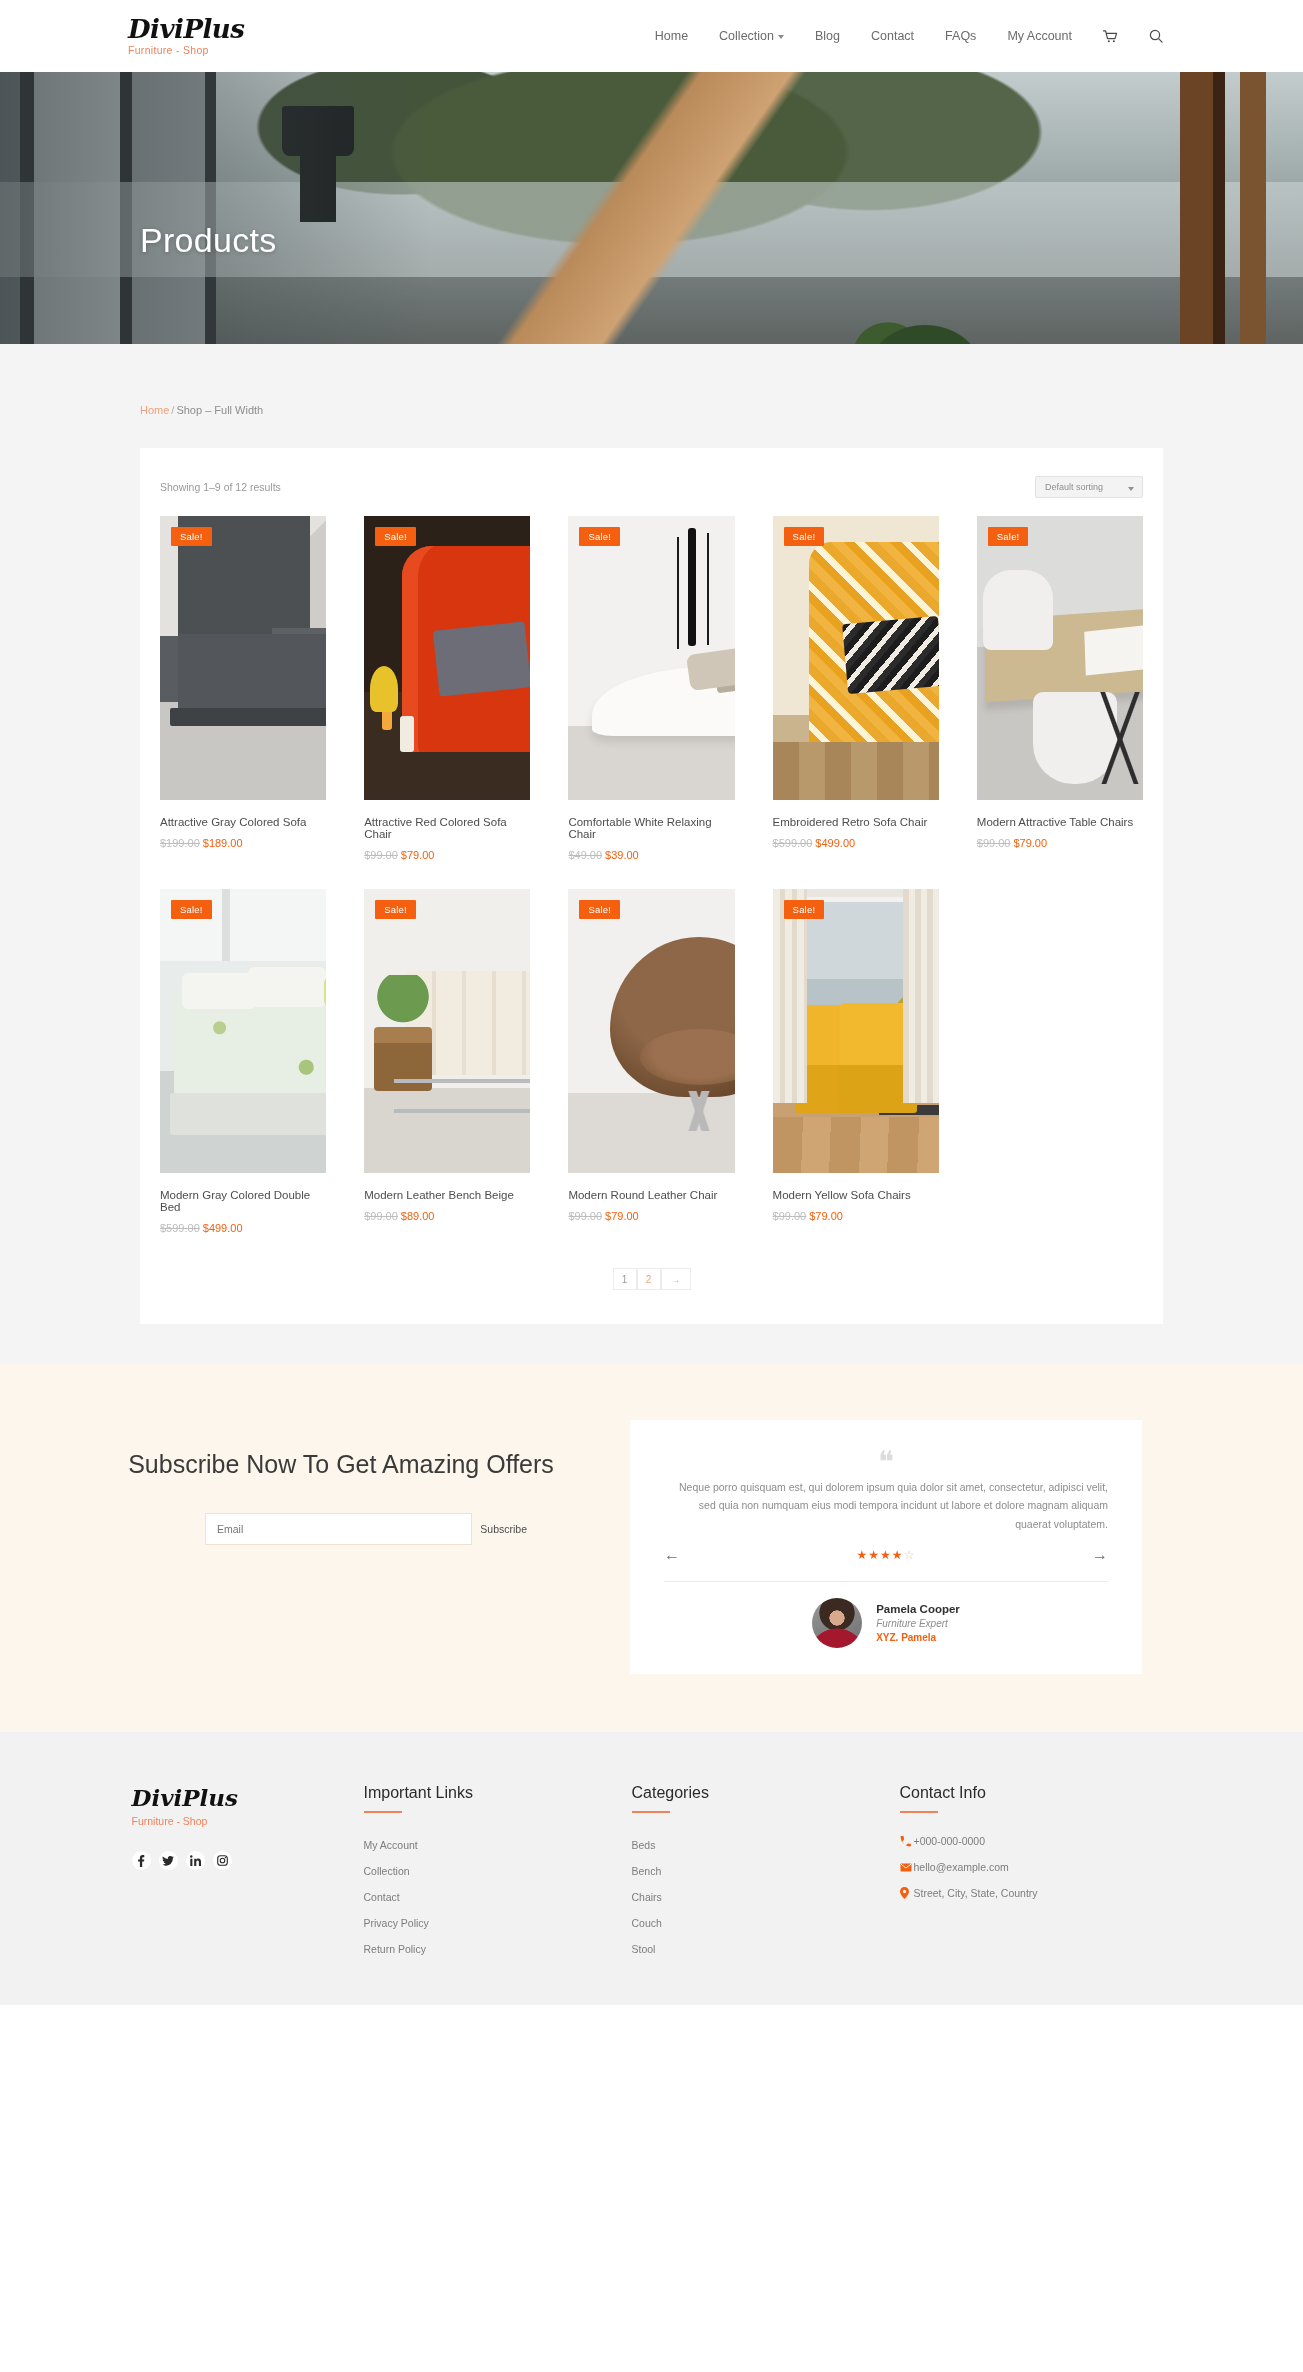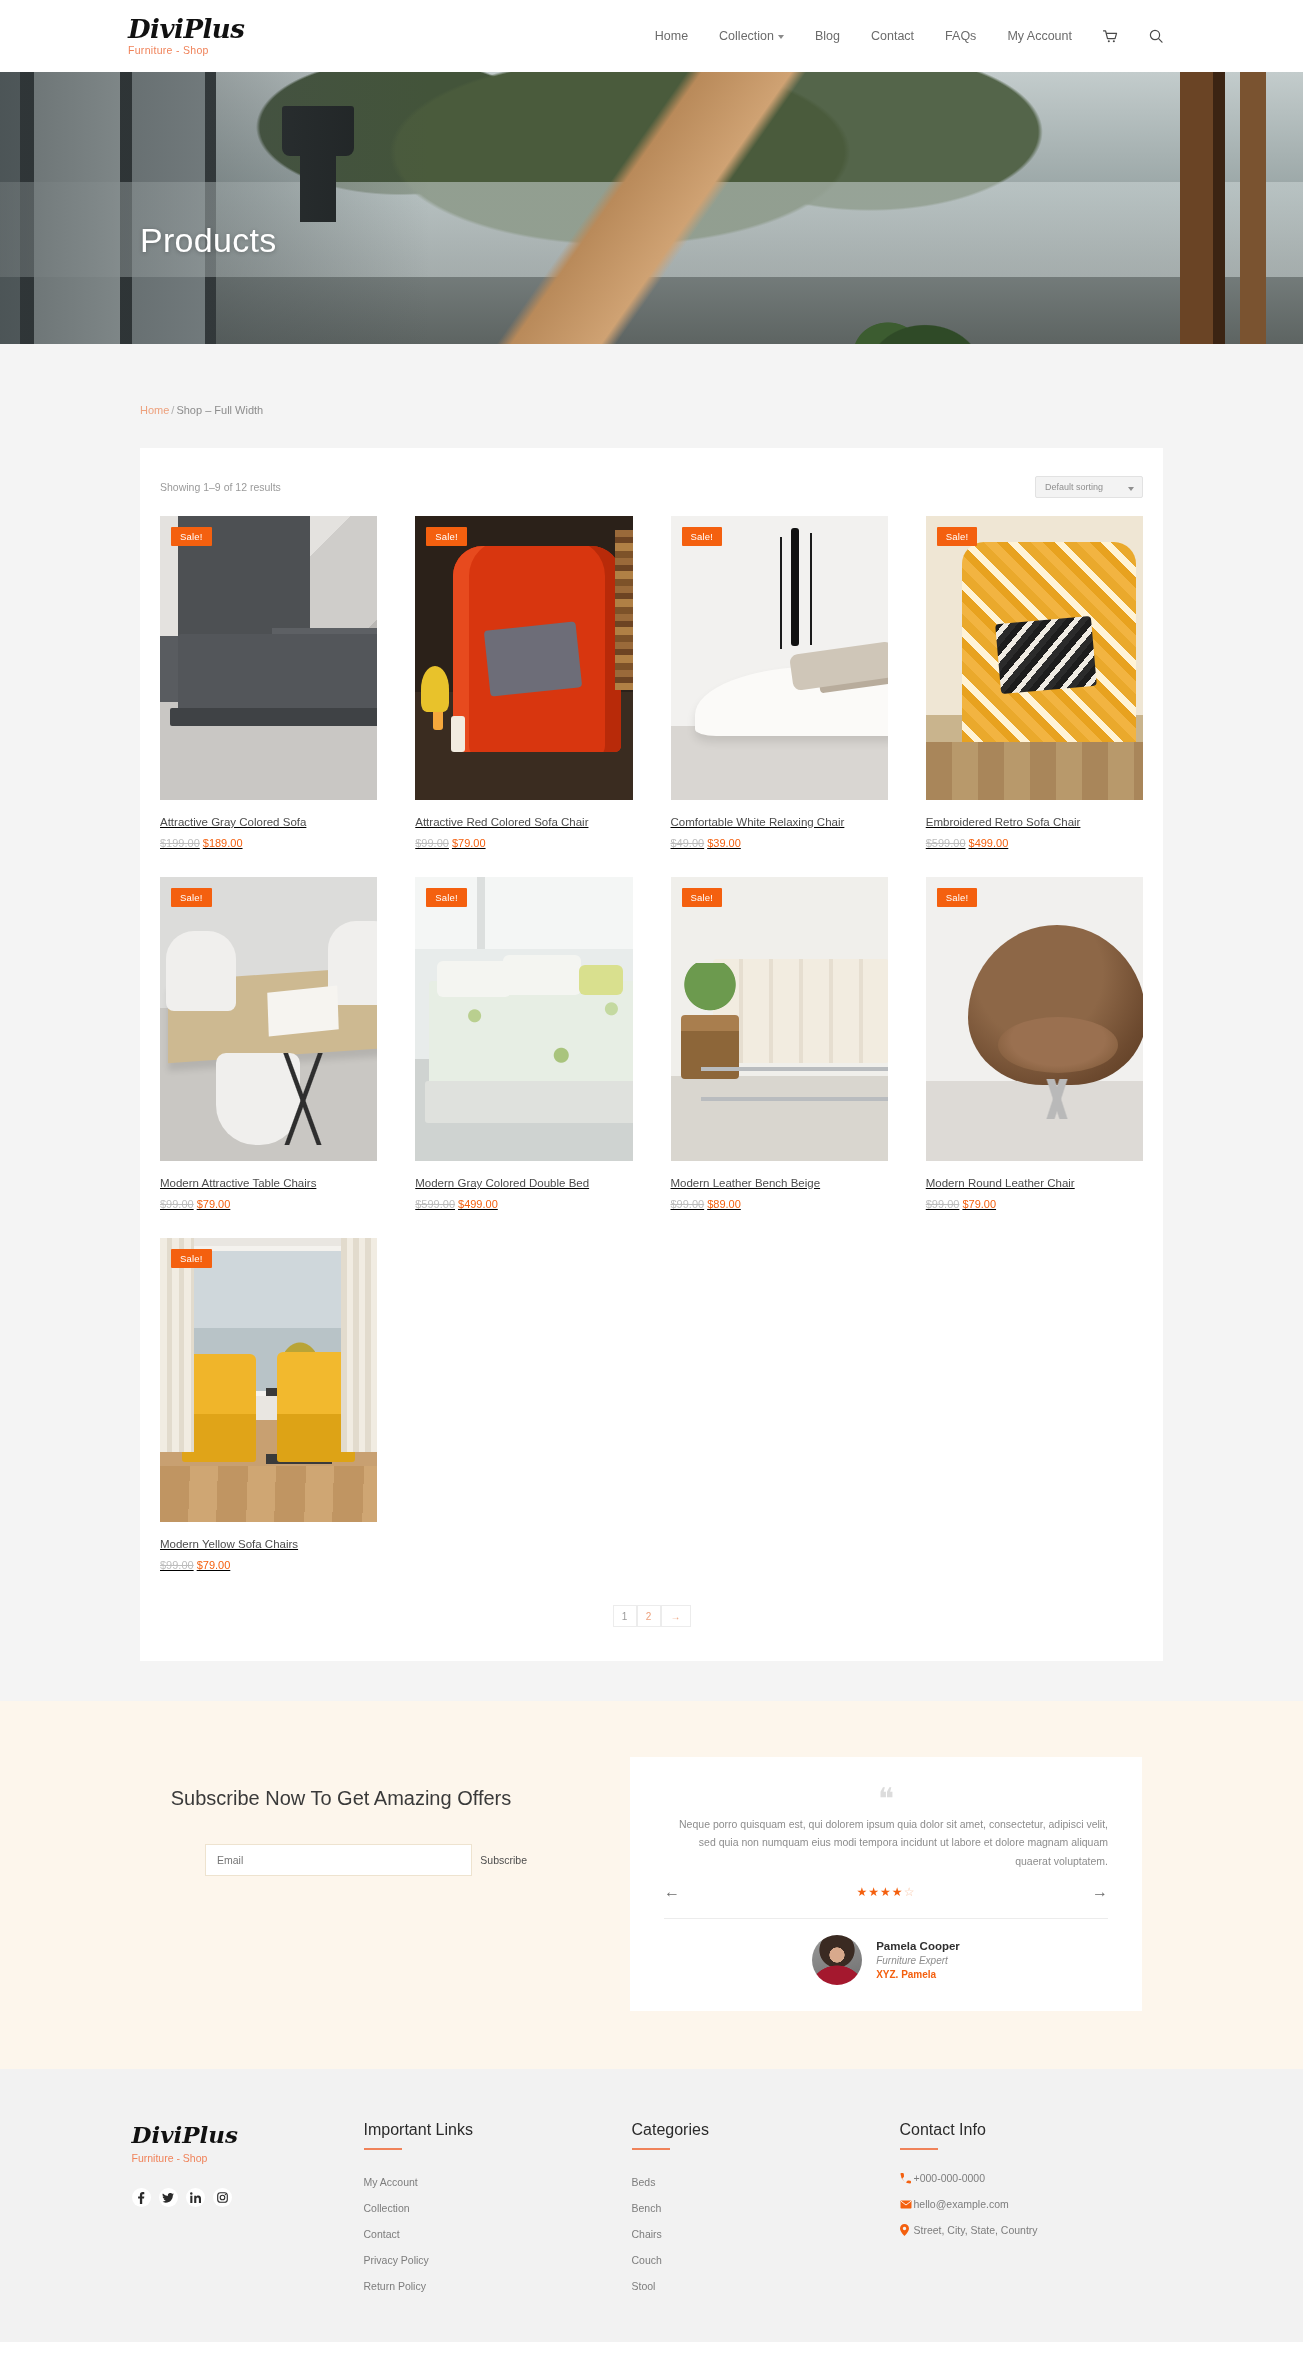--- a/index.html
+++ b/index.html
@@ -184,24 +184,23 @@
     position: absolute; right: 9px; top: 11px;
     width: 0; height: 0;
     border-left: 3px solid transparent;
     border-right: 3px solid transparent;
     border-top: 4px solid #8f8f8f;
     pointer-events: none;
   }
 
   .product-grid {
     display: grid;
-    grid-template-columns: repeat(4, 1fr);
+    grid-template-columns: repeat(5, 1fr);
     column-gap: 38px;
     row-gap: 28px;
-    text-decoration: underline;
   }
   .product-card { position: relative; }
   .product-thumb {
     width: 100%;
     height: 284px;
     position: relative;
     overflow: hidden;
     background: #d8d8d8;
   }
   .sale-badge {
@@ -454,21 +453,21 @@
     padding: 56px 0 58px 0;
     display: flex;
     align-items: flex-start;
   }
   .subscribe-left {
     width: 620px;
     padding-left: 120px;
     padding-top: 30px;
   }
   .subscribe-title {
-    font-size: 20px;
+    font-size: 25px;
     color: #3a3a3a;
     font-weight: normal;
     text-align: center;
     padding-right: 58px;
   }
   .subscribe-form {
     margin: 34px auto 0 auto;
     width: 330px;
     display: flex;
     border: none;

